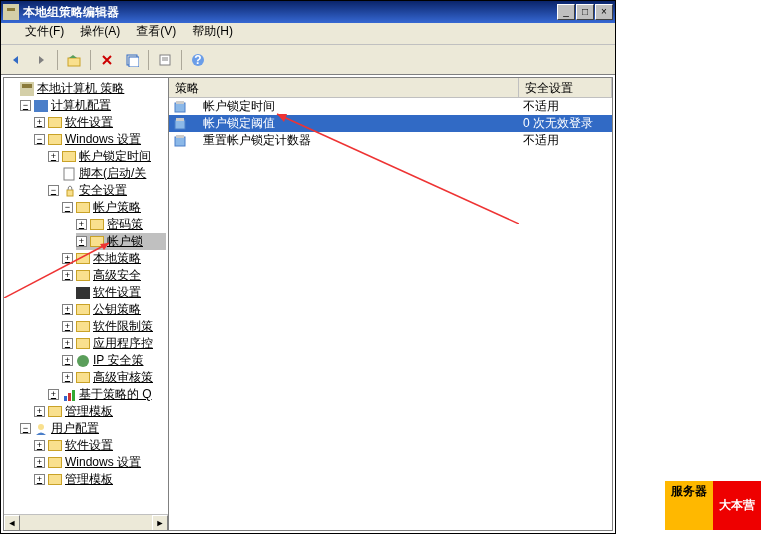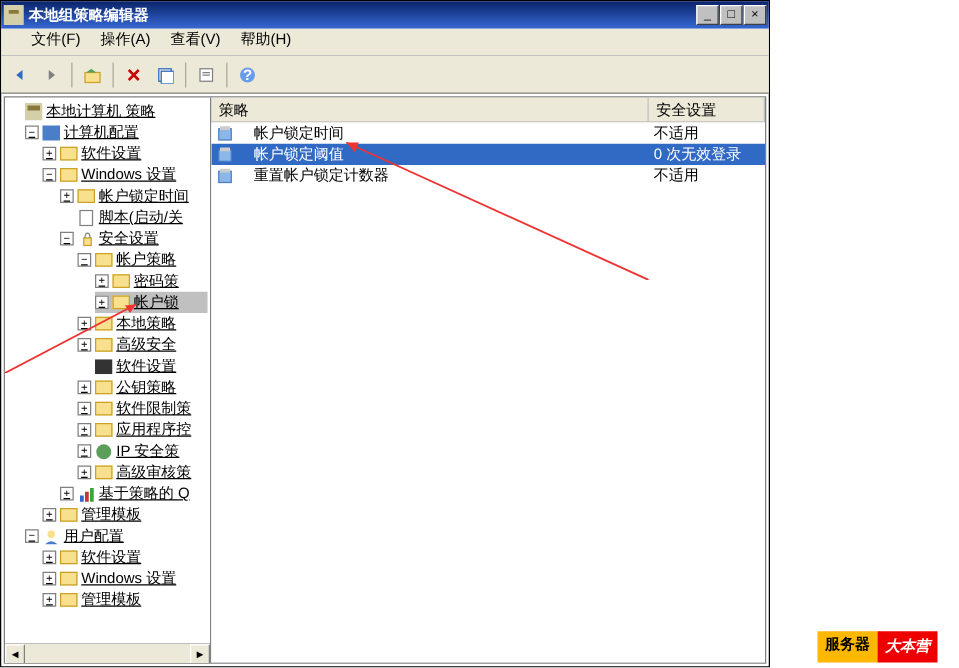--- a/index.html
+++ b/index.html
@@ -33,23 +33,23 @@
 .col2 { flex: 1; }
 .list-body { flex: 1; overflow: auto; background: #fff; position: relative; }
 .list-row { height: 17px; display: flex; align-items: center; cursor: pointer; }
 .list-row.selected { background: #316ac5; color: #fff; }
 .list-cell { padding: 0 4px; display: flex; align-items: center; gap: 16px; }
 .list-icon { width: 14px; height: 14px; display: inline-block; }
 .list-icon svg { width: 14px; height: 14px; }
 .scrollbar-h { height: 16px; background: #ece9d8; border-top: 1px solid #c0c0c0; display: flex; }
 .scroll-arrow { width: 16px; height: 16px; background: #ece9d8; border: 1px solid #fff; border-right-color: #808080; border-bottom-color: #808080; display: flex; align-items: center; justify-content: center; font-size: 9px; cursor: pointer; }
 .scroll-track { flex: 1; background: #ece9d8; position: relative; }
-.watermark { position: absolute; bottom: 4px; right: 17px; display: flex; font-weight: bold; font-size: 16px; }
+.watermark { position: absolute; bottom: 4px; right: 6px; display: flex; font-weight: bold; font-size: 16px; }
 .wm1 { background: #ffb800; color: #000; padding: 2px 6px; }
-.wm2 { background: #e00; color: #fff; padding: 4px 6px; font-style: italic; }
+.wm2 { background: #e00; color: #fff; padding: 16px 6px; }
 .arrow-svg { position: absolute; pointer-events: none; z-index: 10; }
 </style>
 </head>
 <body>
 
 <div class="window">
   <div class="titlebar">
     <span class="titlebar-icon">
       <svg width="12" height="12">
           <rect width="12" height="12" fill="#d4cfa8"></rect>

